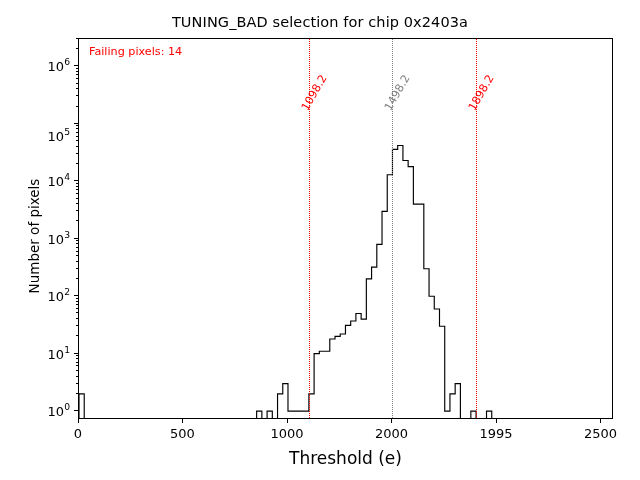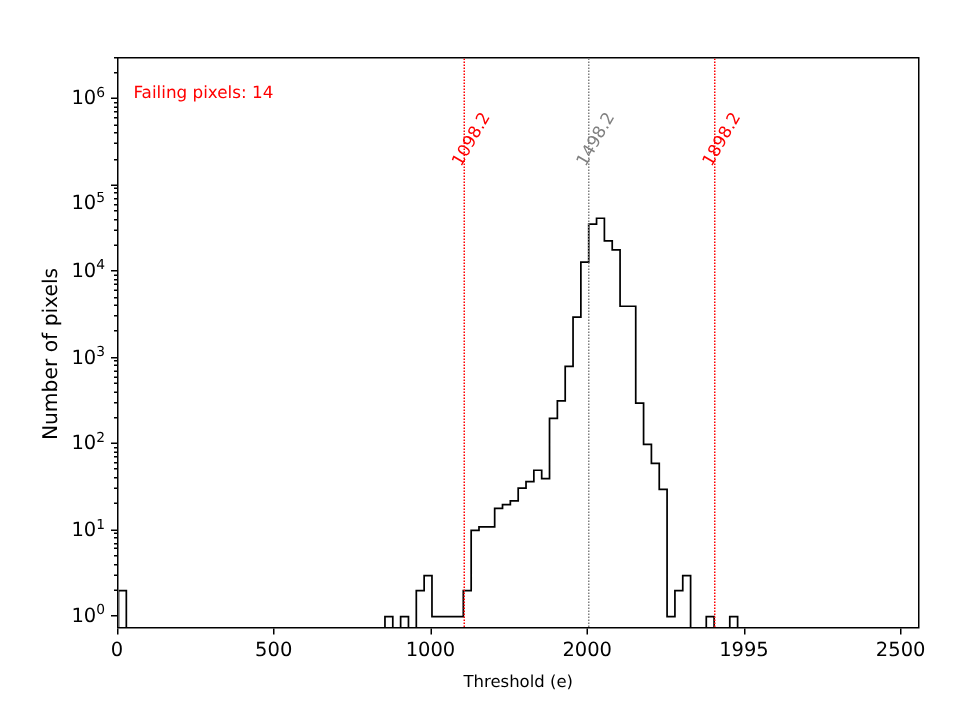--- a/index.html
+++ b/index.html
@@ -47,21 +47,21 @@
   }
   #hist-svg {
     position: absolute;
     left: 0;
     top: 0;
   }
   
   #failing-note {
     position: absolute;
     left: 10px;
-    top: 16px;
+    top: 6px;
     font-size: 11.2px;
     white-space: nowrap;
   }
   
   .vline {
     position: absolute;
     top: 0;
     width: 0;
     border-left-width: 1.6px;
     border-left-style: dotted;
@@ -111,40 +111,41 @@
   .ytick-label sup {
     font-size: 9.2px;
     vertical-align: super;
   }
   #xlabel {
     position: absolute;
     left: 78px;
     width: 535px;
     top: 448px;
     text-align: center;
-    font-size: 11px;
+    font-size: 17px;
     color: #000;
   }
   #ylabel {
     position: absolute;
     left: -86px;
     top: 228px;
     width: 240px;
     text-align: center;
     font-size: 13.5px;
     color: #000;
     transform: rotate(-90deg);
     transform-origin: center center;
   }
 </style>
 </head>
 <body>
 
 <div id="figure">
 
+  <div id="chart-title">TUNING_BAD selection for chip 0x2403a</div>
 
   <div id="plot-area">
     <div id="plot-inner">
       <svg id="hist-svg" width="535" height="381" viewBox="0 0 535 381" xmlns="http://www.w3.org/2000/svg">
         <path id="hist-path" fill="none" stroke="#000000" stroke-width="1.15" stroke-linejoin="miter" stroke-linecap="butt" d="M 0.00 381.00 L 0.00 354.81 L 5.22 354.81 L 5.22 381.00 M 177.64 381.00 L 177.64 372.10 L 182.86 372.10 L 182.86 381.00 M 188.09 381.00 L 188.09 372.10 L 193.31 372.10 L 193.31 381.00 M 198.54 381.00 L 198.54 354.81 L 203.76 354.81 L 203.76 344.69 L 208.98 344.69 L 208.98 372.10 L 214.21 372.10 L 214.21 372.10 L 219.43 372.10 L 219.43 372.10 L 224.66 372.10 L 224.66 372.10 L 229.88 372.10 L 229.88 354.81 L 235.11 354.81 L 235.11 314.65 L 240.33 314.65 L 240.33 312.27 L 245.56 312.27 L 245.56 312.27 L 250.78 312.27 L 250.78 299.99 L 256.01 299.99 L 256.01 297.36 L 261.23 297.36 L 261.23 294.98 L 266.46 294.98 L 266.46 286.42 L 271.68 286.42 L 271.68 282.01 L 276.90 282.01 L 276.90 274.50 L 282.13 274.50 L 282.13 280.07 L 287.35 280.07 L 287.35 239.91 L 292.58 239.91 L 292.58 228.18 L 297.80 228.18 L 297.80 205.32 L 303.03 205.32 L 303.03 172.35 L 308.25 172.35 L 308.25 135.76 L 313.48 135.76 L 313.48 110.35 L 318.70 110.35 L 318.70 106.50 L 323.93 106.50 L 323.93 121.53 L 329.15 121.53 L 329.15 127.64 L 334.38 127.64 L 334.38 165.17 L 339.60 165.17 L 339.60 165.17 L 344.82 165.17 L 344.82 229.79 L 350.05 229.79 L 350.05 257.20 L 355.27 257.20 L 355.27 269.95 L 360.50 269.95 L 360.50 287.24 L 365.72 287.24 L 365.72 372.10 L 370.95 372.10 L 370.95 354.81 L 376.17 354.81 L 376.17 344.69 L 381.40 344.69 L 381.40 381.00 M 391.85 381.00 L 391.85 372.10 L 397.07 372.10 L 397.07 381.00 M 407.52 381.00 L 407.52 372.10 L 412.74 372.10 L 412.74 381.00"></path>
       </svg>
       <div id="vlines-layer">
           <div class="vline" style="left: 229.507px; height: 381px; border-left-color: rgb(255, 0, 0); border-left-style: dotted;"></div>
           <div class="vline" style="left: 313.1px; height: 381px; border-left-color: rgb(128, 128, 128); border-left-style: dotted;"></div>
           <div class="vline" style="left: 396.694px; height: 381px; border-left-color: rgb(255, 0, 0); border-left-style: dotted;"></div>

